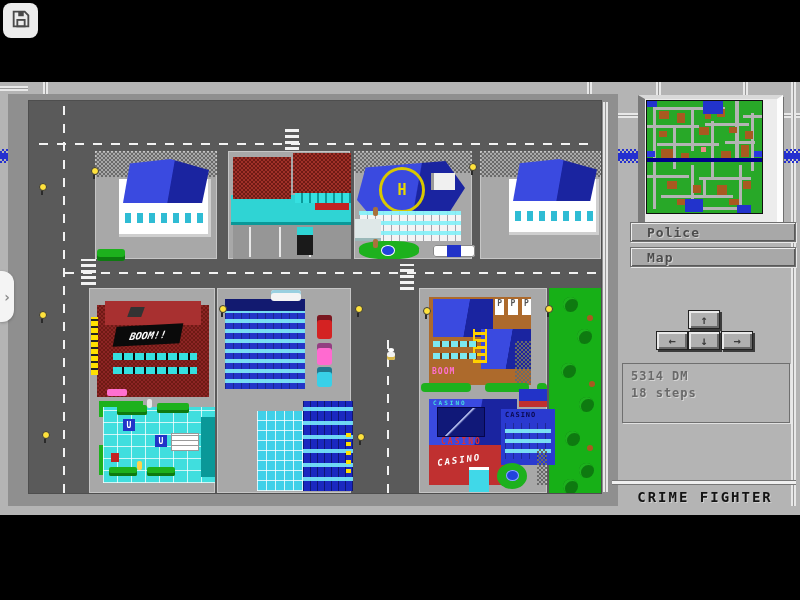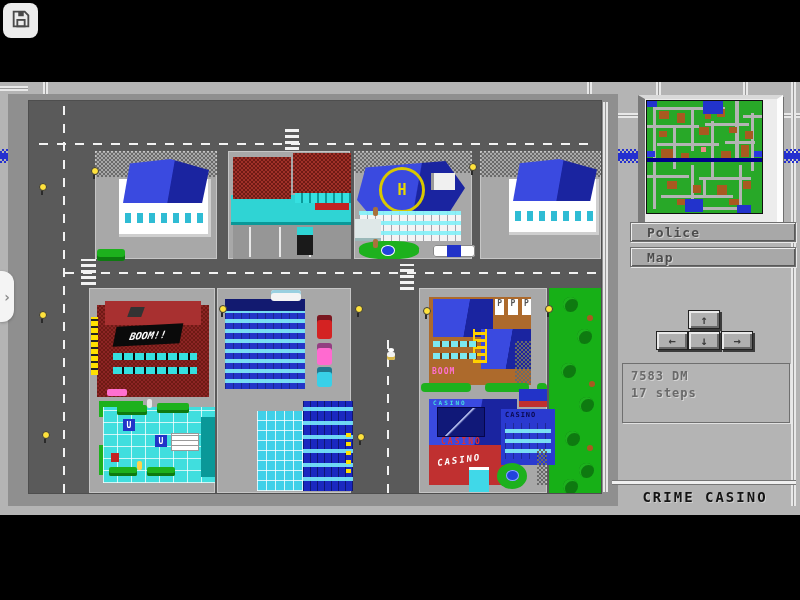--- a/index.html
+++ b/index.html
@@ -344,26 +344,26 @@
       <span>←</span>
     </div>
     <div class="abs key" style="left:688px;top:249px;width:30px;height:17px;">
       <span>↓</span>
     </div>
     <div class="abs key" style="left:721px;top:249px;width:30px;height:17px;">
       <span>→</span>
     </div>
 
     <div class="abs status-box">
-      <div class="status-line">7583 DM</div>
-      <div class="status-line">17 steps</div>
+      <div class="status-line">5314 DM</div>
+      <div class="status-line">18 steps</div>
     </div>
 
     <div class="abs divider"></div>
-    <div class="abs title">CRIME CASINO</div>
+    <div class="abs title">CRIME FIGHTER</div>
   </div>
 
   <div class="abs side-tab">
     <span>›</span>
   </div>
 
   <div class="abs" style="left:0;top:515px;width:800px;height:85px;background:#000;"></div>
 </div>
 
 </body></html>

